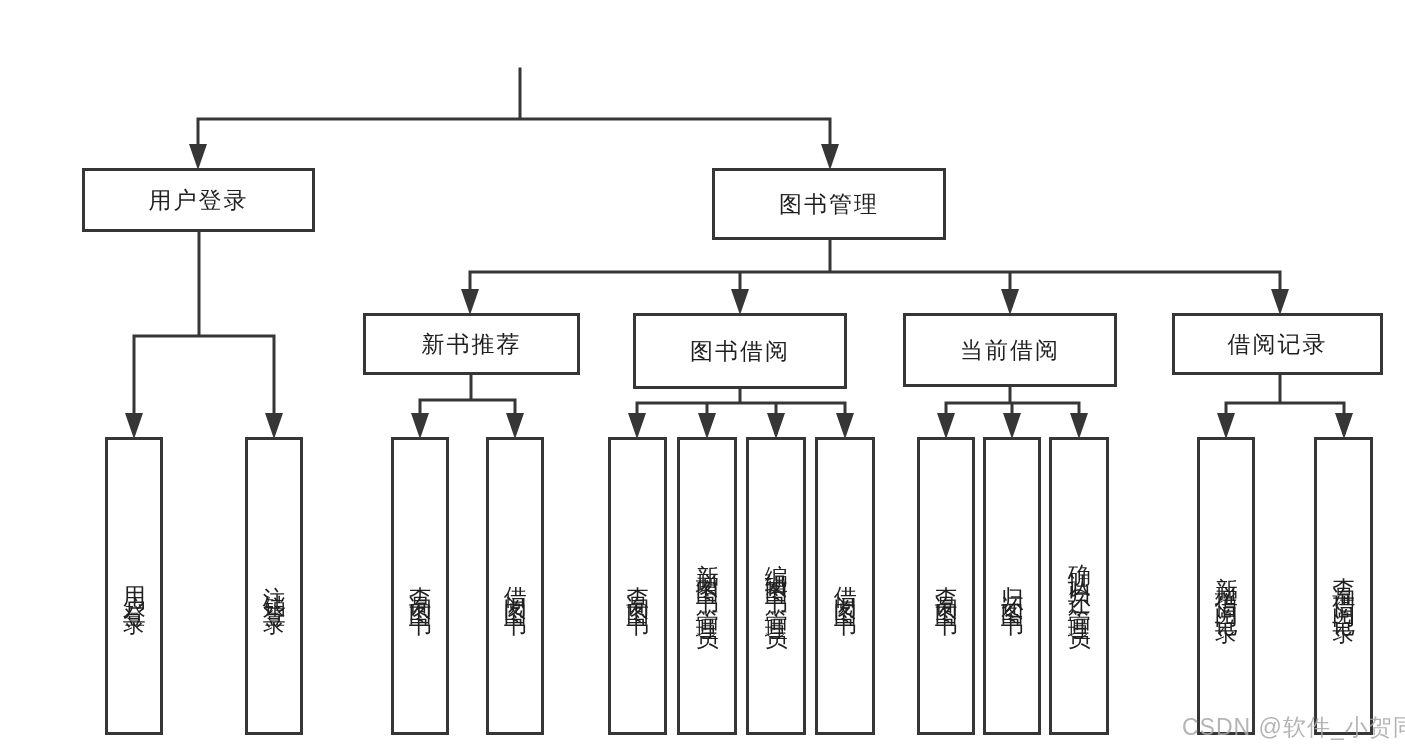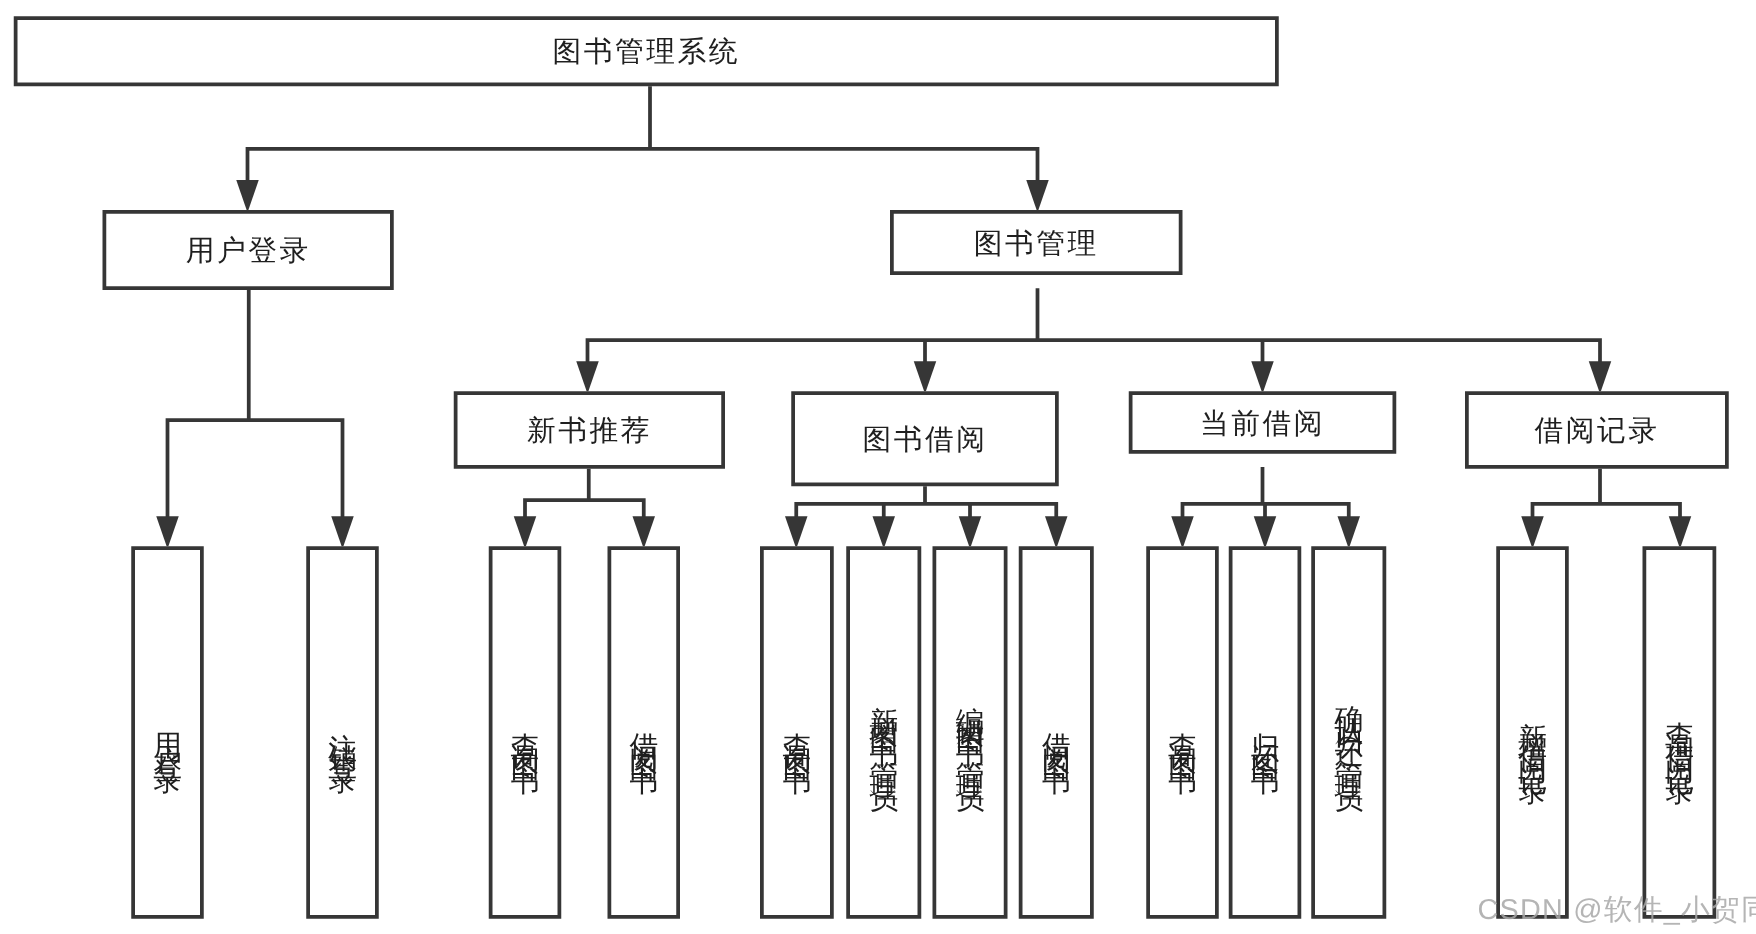--- a/index.html
+++ b/index.html
@@ -21,24 +21,24 @@
   .hl { font-size:23px; letter-spacing:2px; white-space:nowrap; }
   .leaf { top:437px; height:298px; }
   .vl {
     writing-mode:vertical-rl; text-orientation:mixed;
     font-size:23px; letter-spacing:9px; line-height:1.1; white-space:nowrap;
   }
 
   
   #n-root       { left:11px;  top:13px;  width:1012px; height:56px; }
   #n-user-login { left:82px;  top:168px; width:233px;  height:64px; }
-  #n-book-mgmt  { left:712px; top:168px; width:234px;  height:52px; }
+  #n-book-mgmt  { left:712px; top:168px; width:234px;  height:72px; }
   #n-nbr { left:363px;  top:313px; width:217px; height:62px; }
   #n-bb  { left:633px;  top:313px; width:214px; height:76px; }
-  #n-cb  { left:903px;  top:313px; width:214px; height:50px; }
+  #n-cb  { left:903px;  top:313px; width:214px; height:74px; }
   #n-br  { left:1172px; top:313px; width:211px; height:62px; }
 
   #l-ul-login   { left:105px;  width:58px; }
   #l-ul-logout  { left:245px;  width:58px; }
   #l-nbr-query  { left:391px;  width:58px; }
   #l-nbr-borrow { left:486px;  width:58px; }
   #l-bb-query   { left:608px;  width:59px; }
   #l-bb-add     { left:677px;  width:60px; }
   #l-bb-edit    { left:746px;  width:60px; }
   #l-bb-borrow  { left:815px;  width:60px; }
@@ -88,23 +88,20 @@
     <path class="cline" d="M1010,375 V403 M946,403 H1079 M946,403 V417 M1012,403 V417 M1079,403 V417"></path>
     <polygon class="ahead" points="937,413 955,413 946,439"></polygon>
     <polygon class="ahead" points="1003,413 1021,413 1012,439"></polygon>
     <polygon class="ahead" points="1070,413 1088,413 1079,439"></polygon>
 
     <path class="cline" d="M1280,375 V403 M1226,403 H1344 M1226,403 V417 M1344,403 V417"></path>
     <polygon class="ahead" points="1217,413 1235,413 1226,439"></polygon>
     <polygon class="ahead" points="1335,413 1353,413 1344,439"></polygon>
   </svg>
 
-  <div class="node" id="n-root">
-    <span class="hl">图书管理系统</span>
-  </div>
 
   <div class="node" id="n-user-login">
     <span class="hl">用户登录</span>
   </div>
   <div class="node" id="n-book-mgmt">
     <span class="hl">图书管理</span>
   </div>
 
   <div class="node" id="n-nbr">
     <span class="hl">新书推荐</span>

